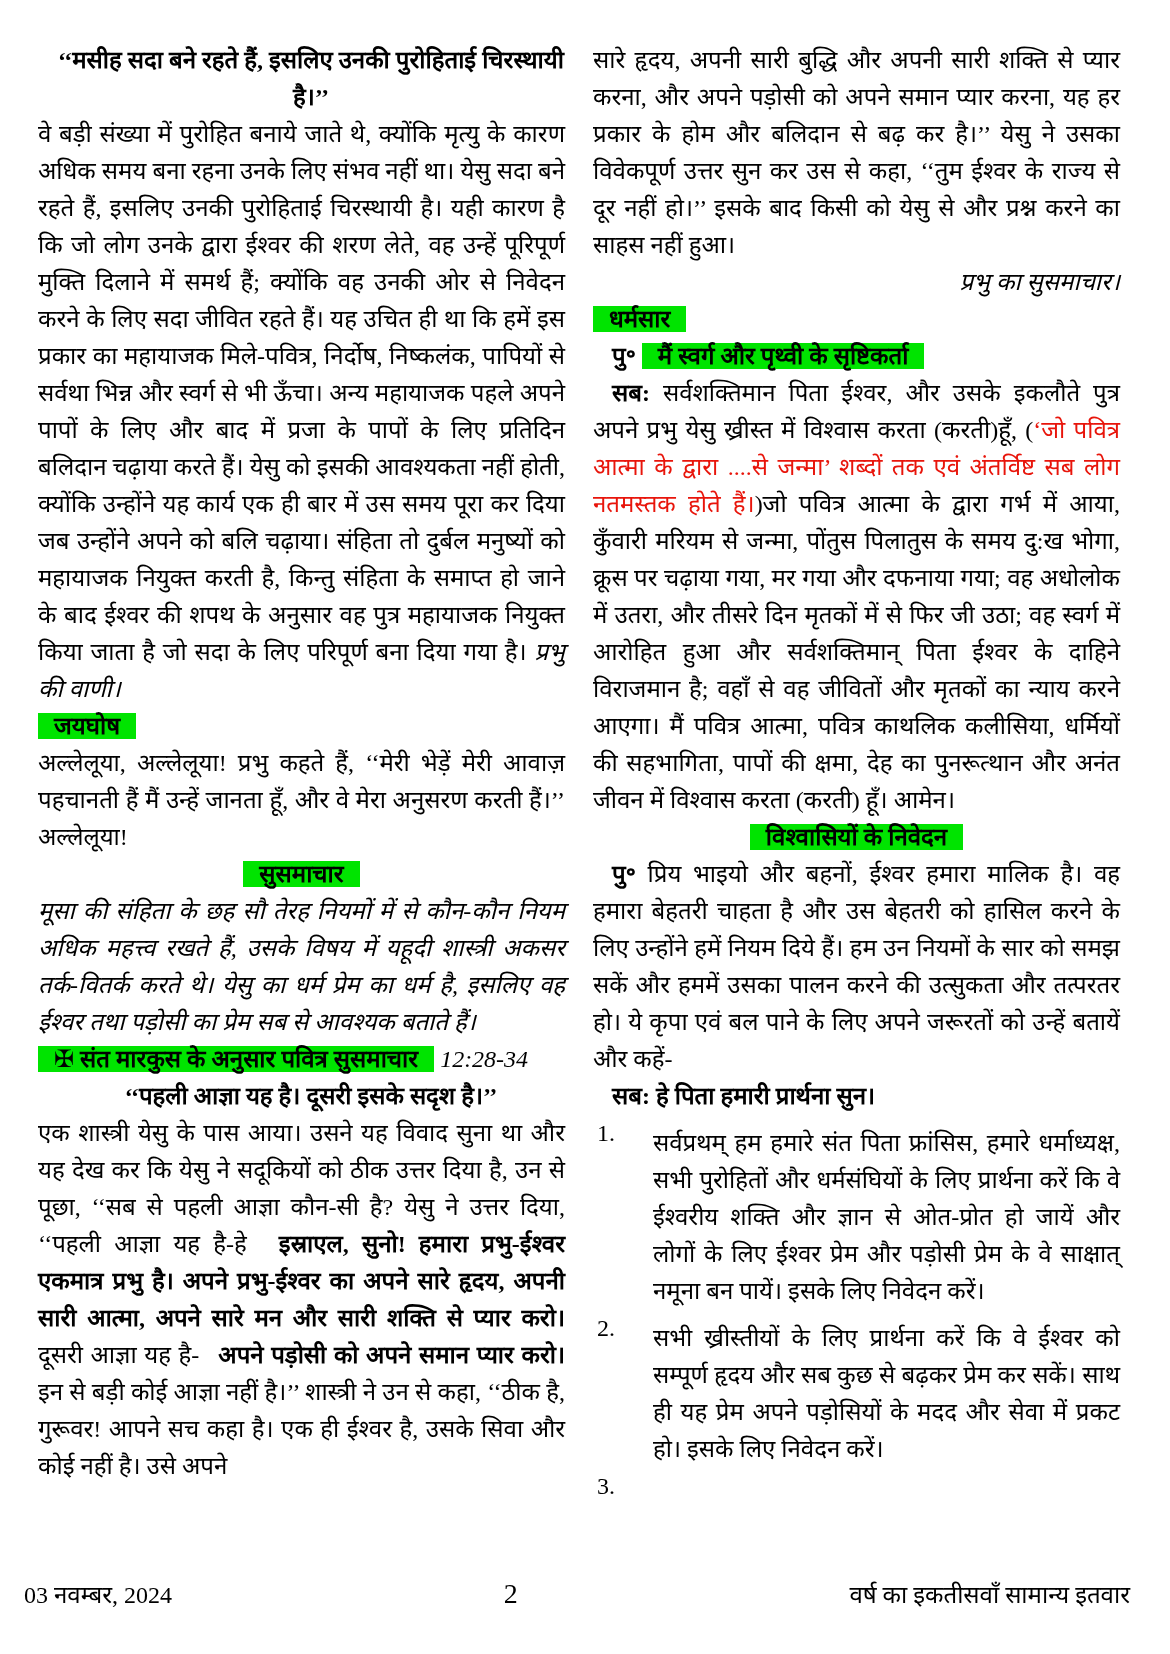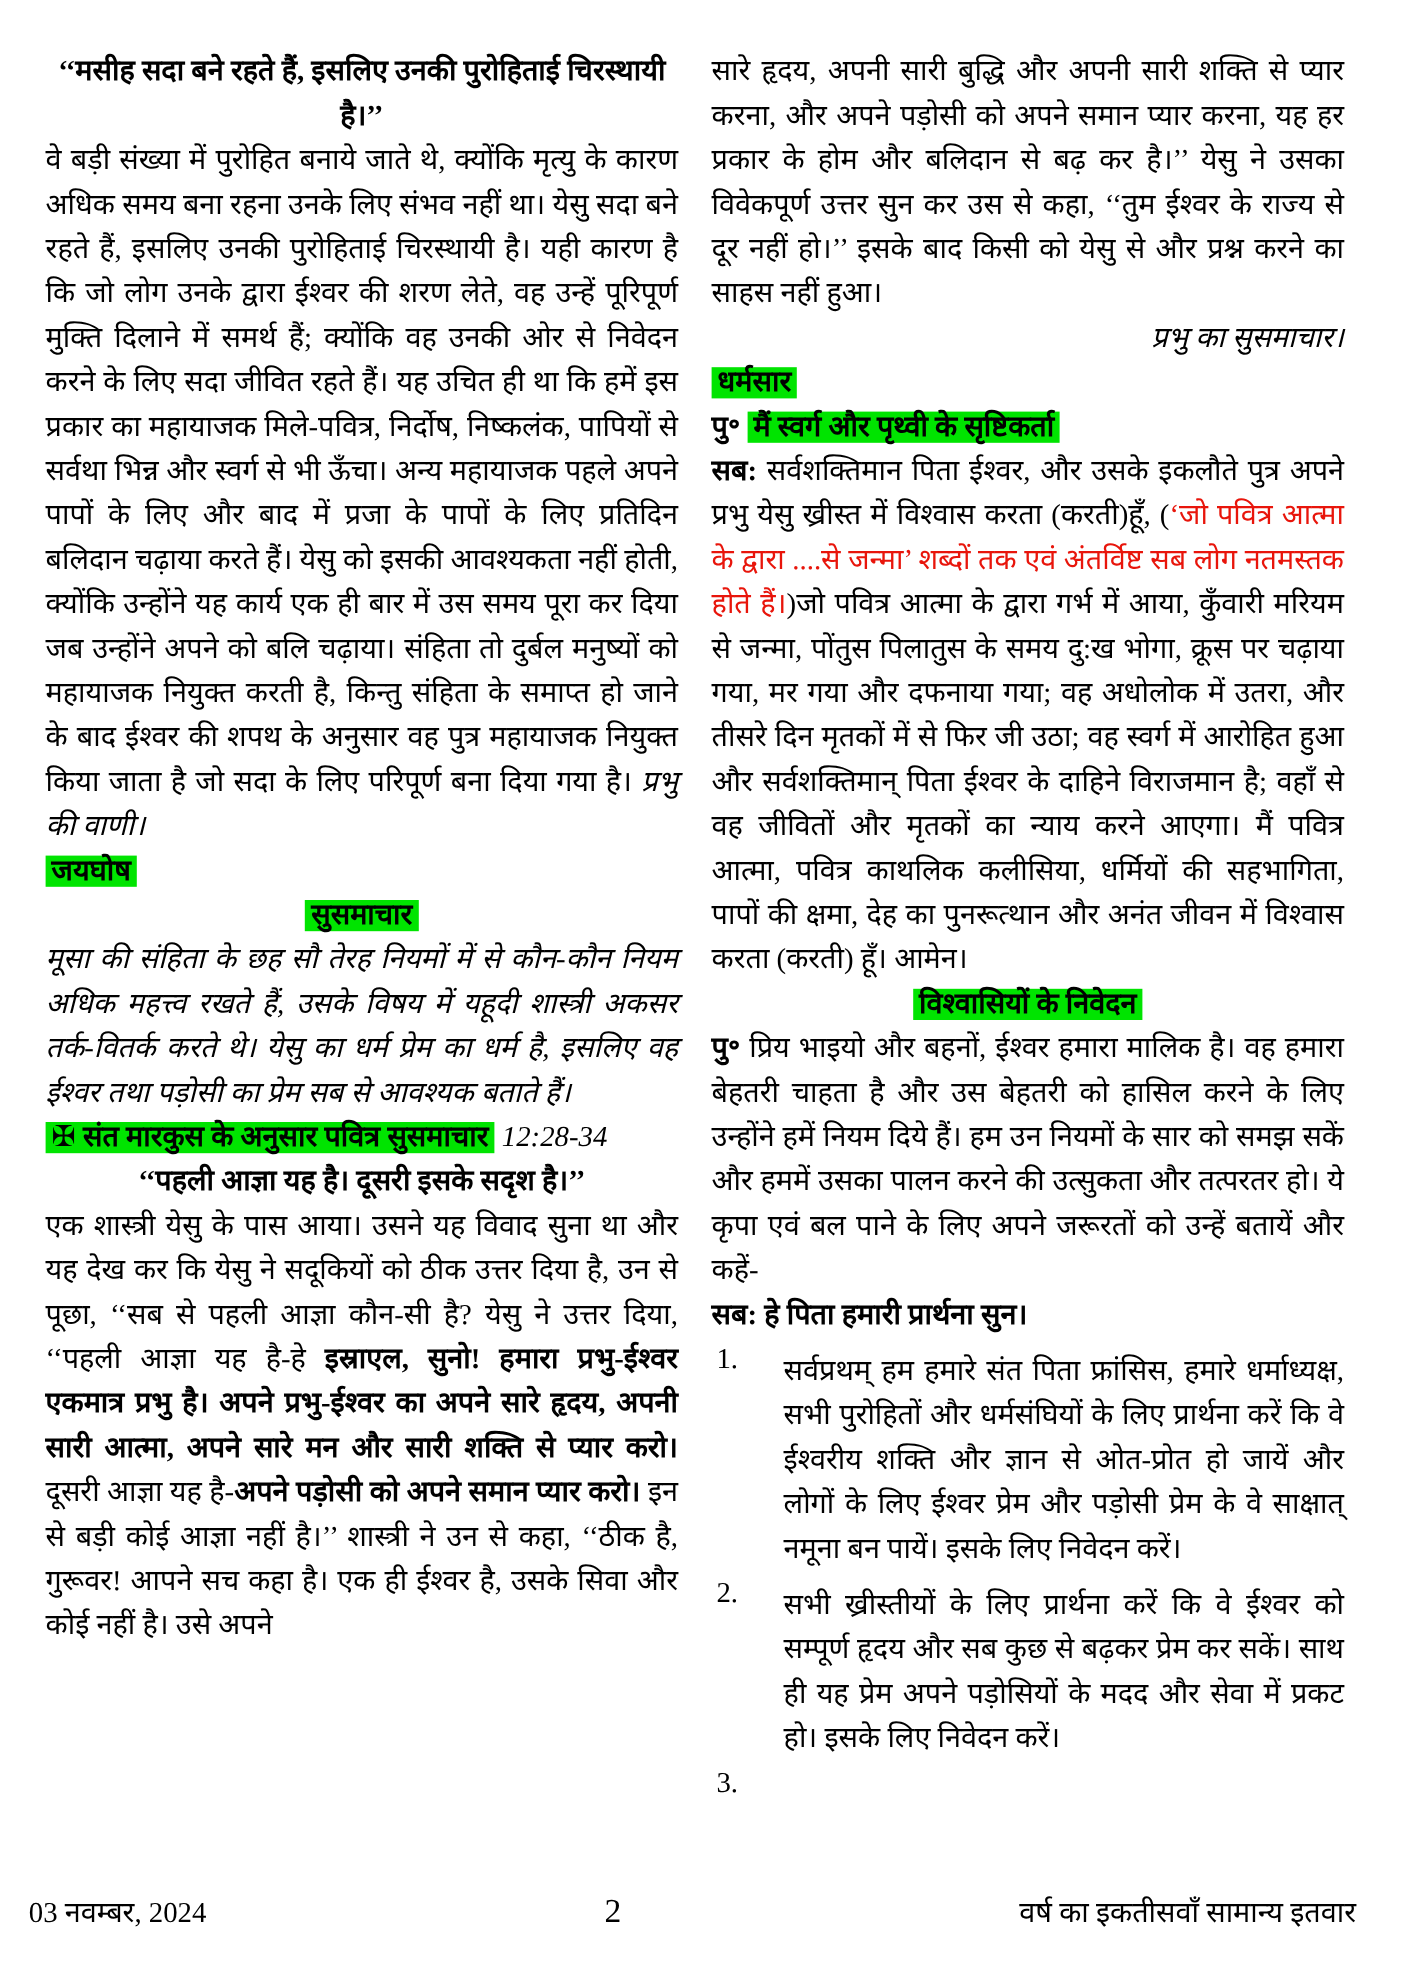--- a/index.html
+++ b/index.html
@@ -12,25 +12,25 @@
   .page { padding: 42px 40px 0 38px; }
   .columns { display: flex; gap: 28px; }
   .col {
     width: 527px; flex: 0 0 auto;
     font-size: 24px; line-height: 37px;
     text-align: justify;
   }
   p { margin: 0; text-align: justify; }
   .center { text-align: center; }
   .rightalign { text-align: right; }
-  .b { font-weight: bold; }
+  .b { font-weight: bold; margin-left: 19px; }
   .i { font-style: italic; }
   .bi { font-weight: normal; font-style: italic; }
   .red { color: #e8150b; }
-  .hl { background: #00e400; font-weight: bold; padding: 0 5px; }
+  .hl { background: #00e400; font-weight: bold; padding: 0 16px; }
   .verse { font-style: italic; font-family: "Liberation Serif", serif; }
   .cross { font-weight: bold; }
   .petition { display: flex; }
   .petition-num {
     flex: 0 0 56px; padding-left: 4px;
     font-family: "Liberation Serif", serif;
   }
   .petition-text { flex: 1; text-align: justify; margin-top: 10px; }
   .footer {
     position: absolute; left: 24px; right: 40px; bottom: 44px;
@@ -42,20 +42,21 @@
 </head>
 <body>
 
 <div class="page">
   <div class="columns">
 
     <div class="col">
       <p class="center b">‘‘मसीह सदा बने रहते हैं, इसलिए उनकी पुरोहिताई चिरस्थायी है।’’</p>
       <p><span>वे बड़ी संख्या में पुरोहित बनाये जाते थे, क्योंकि मृत्यु के कारण अधिक समय बना रहना उनके लिए संभव नहीं था। येसु सदा बने रहते हैं, इसलिए उनकी पुरोहिताई चिरस्थायी है।  यही कारण है कि जो लोग उनके द्वारा ईश्वर की शरण लेते, वह उन्हें पूरिपूर्ण मुक्ति दिलाने में समर्थ हैं; क्योंकि वह उनकी ओर से निवेदन करने के लिए सदा जीवित रहते हैं। यह उचित ही था कि हमें इस प्रकार का महायाजक मिले-पवित्र, निर्दोष, निष्कलंक, पापियों से सर्वथा भिन्न और स्वर्ग से भी ऊँचा।  अन्य महायाजक पहले अपने पापों के लिए और बाद में प्रजा के पापों के लिए प्रतिदिन बलिदान चढ़ाया करते हैं।  येसु को इसकी आवश्यकता नहीं होती, क्योंकि उन्होंने यह कार्य एक ही बार में उस समय पूरा कर दिया जब उन्होंने अपने को बलि चढ़ाया।  संहिता तो दुर्बल मनुष्यों को महायाजक नियुक्त करती है, किन्तु संहिता के समाप्त हो जाने के बाद ईश्वर की शपथ के अनुसार वह पुत्र महायाजक नियुक्त किया जाता है जो सदा के लिए परिपूर्ण बना दिया गया है। </span><span class="bi">प्रभु की वाणी।</span></p>
       <p><span class="hl">जयघोष</span></p>
+      <p>अल्लेलूया, अल्लेलूया! प्रभु कहते हैं, ‘‘मेरी भेड़ें मेरी आवाज़ पहचानती हैं  मैं उन्हें जानता हूँ, और वे मेरा अनुसरण करती हैं।’’  अल्लेलूया!</p>
       <p class="center"><span class="hl">सुसमाचार</span></p>
       <p class="i">मूसा की संहिता के छह सौ तेरह नियमों में से कौन-कौन नियम अधिक महत्त्व रखते हैं, उसके विषय में यहूदी शास्त्री अकसर तर्क-वितर्क करते थे।  येसु का धर्म प्रेम का धर्म है, इसलिए वह ईश्वर तथा पड़ोसी का प्रेम सब से आवश्यक बताते हैं।</p>
       <p><span class="hl"><span class="cross">✠</span> <span>संत मारकुस के अनुसार पवित्र सुसमाचार</span></span> <span class="verse">12:28-34</span></p>
       <p class="center b">‘‘पहली आज्ञा यह है।  दूसरी इसके सदृश है।’’</p>
       <p><span>एक शास्त्री येसु के पास आया।  उसने यह विवाद सुना था और यह देख कर कि येसु ने सदूकियों को ठीक उत्तर दिया है, उन से पूछा, ‘‘सब से पहली आज्ञा कौन-सी है?  येसु ने उत्तर दिया, ‘‘पहली आज्ञा यह है-हे </span><span class="b">इस्राएल, सुनो! हमारा प्रभु-ईश्वर एकमात्र प्रभु है। अपने प्रभु-ईश्वर का अपने सारे हृदय, अपनी सारी आत्मा, अपने सारे मन और सारी शक्ति से प्यार करो।</span><span> दूसरी आज्ञा यह है-</span><span class="b">अपने पड़ोसी को अपने समान प्यार करो।</span><span> इन से बड़ी कोई आज्ञा नहीं है।’’  शास्त्री ने उन से कहा, ‘‘ठीक है, गुरूवर!  आपने सच कहा है।  एक ही ईश्वर है, उसके सिवा और कोई नहीं है।  उसे अपने</span></p>
     </div>
 
     <div class="col">
       <p>सारे हृदय, अपनी सारी बुद्धि और अपनी सारी शक्ति से प्यार करना, और अपने पड़ोसी को अपने समान प्यार करना, यह हर प्रकार के होम और बलिदान से बढ़ कर है।’’  येसु ने उसका विवेकपूर्ण उत्तर सुन कर उस से कहा, ‘‘तुम ईश्वर के राज्य से दूर नहीं हो।’’ इसके बाद किसी को येसु से और प्रश्न करने का साहस नहीं हुआ।</p>
       <p class="rightalign bi">प्रभु का सुसमाचार।</p>

